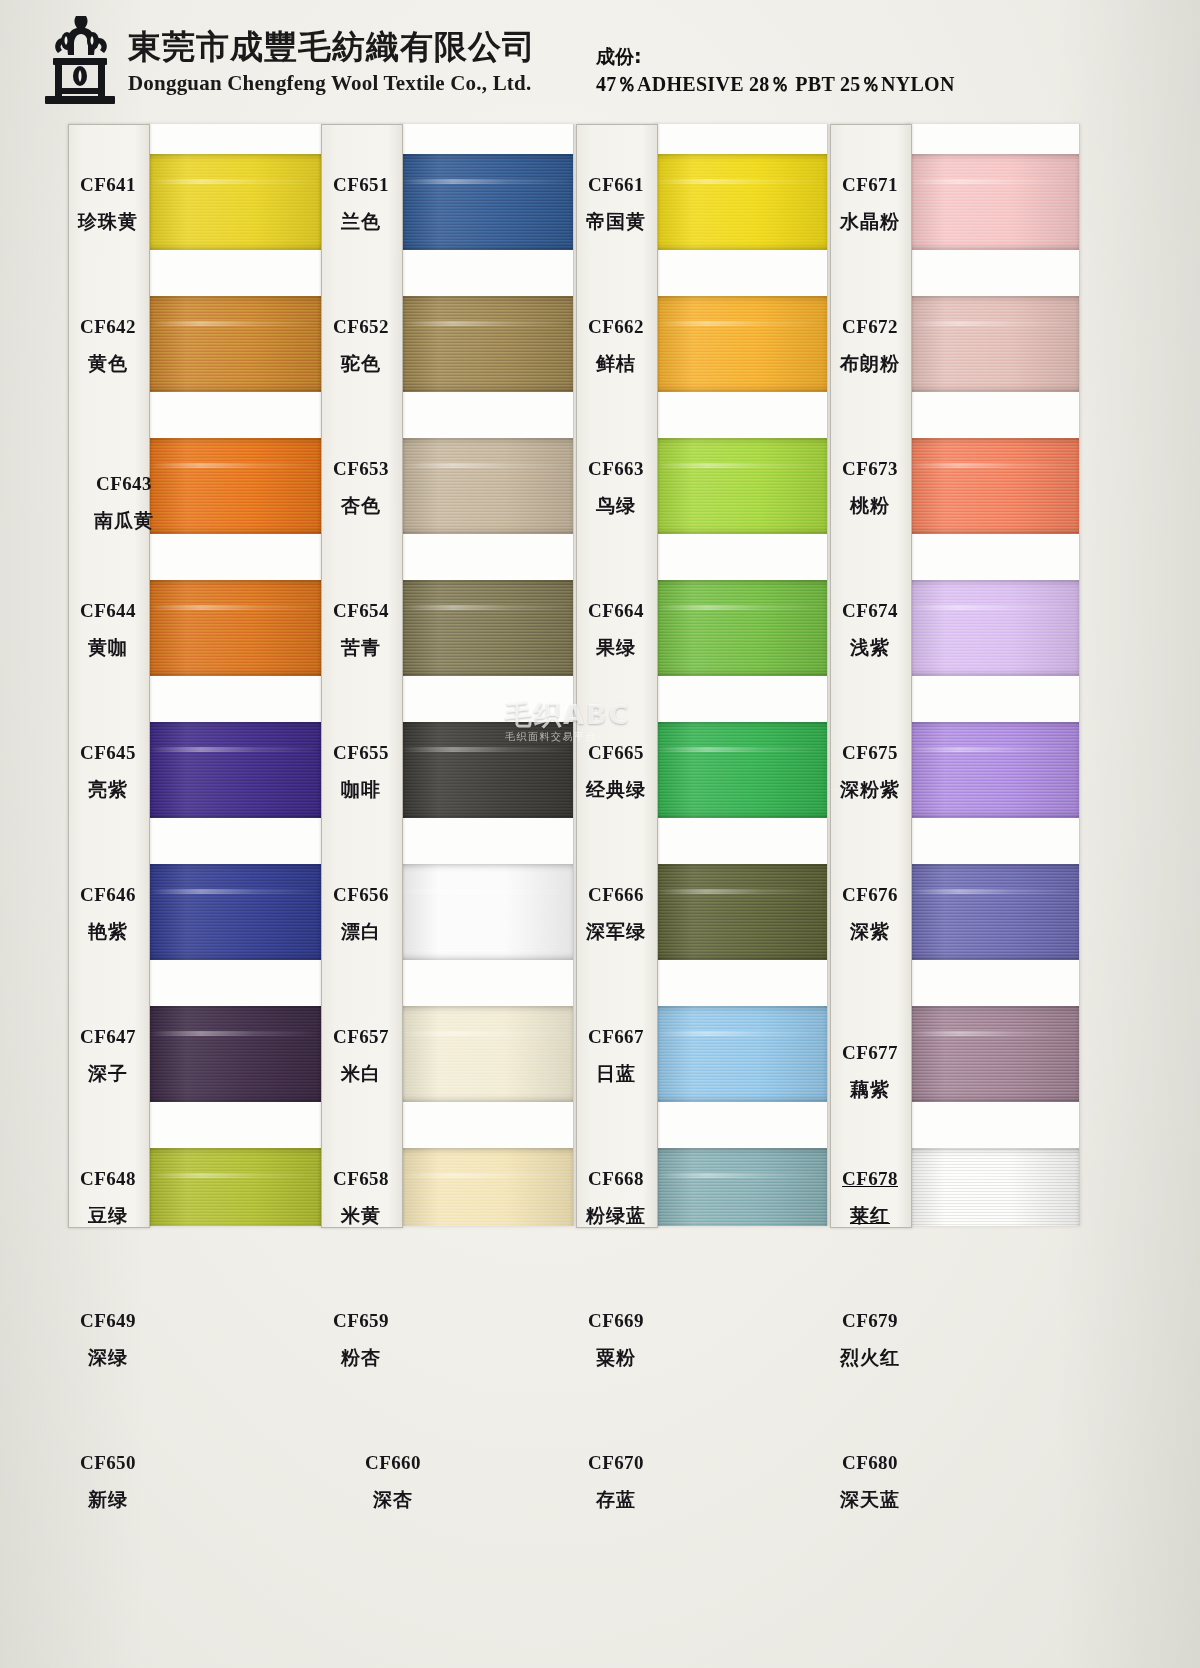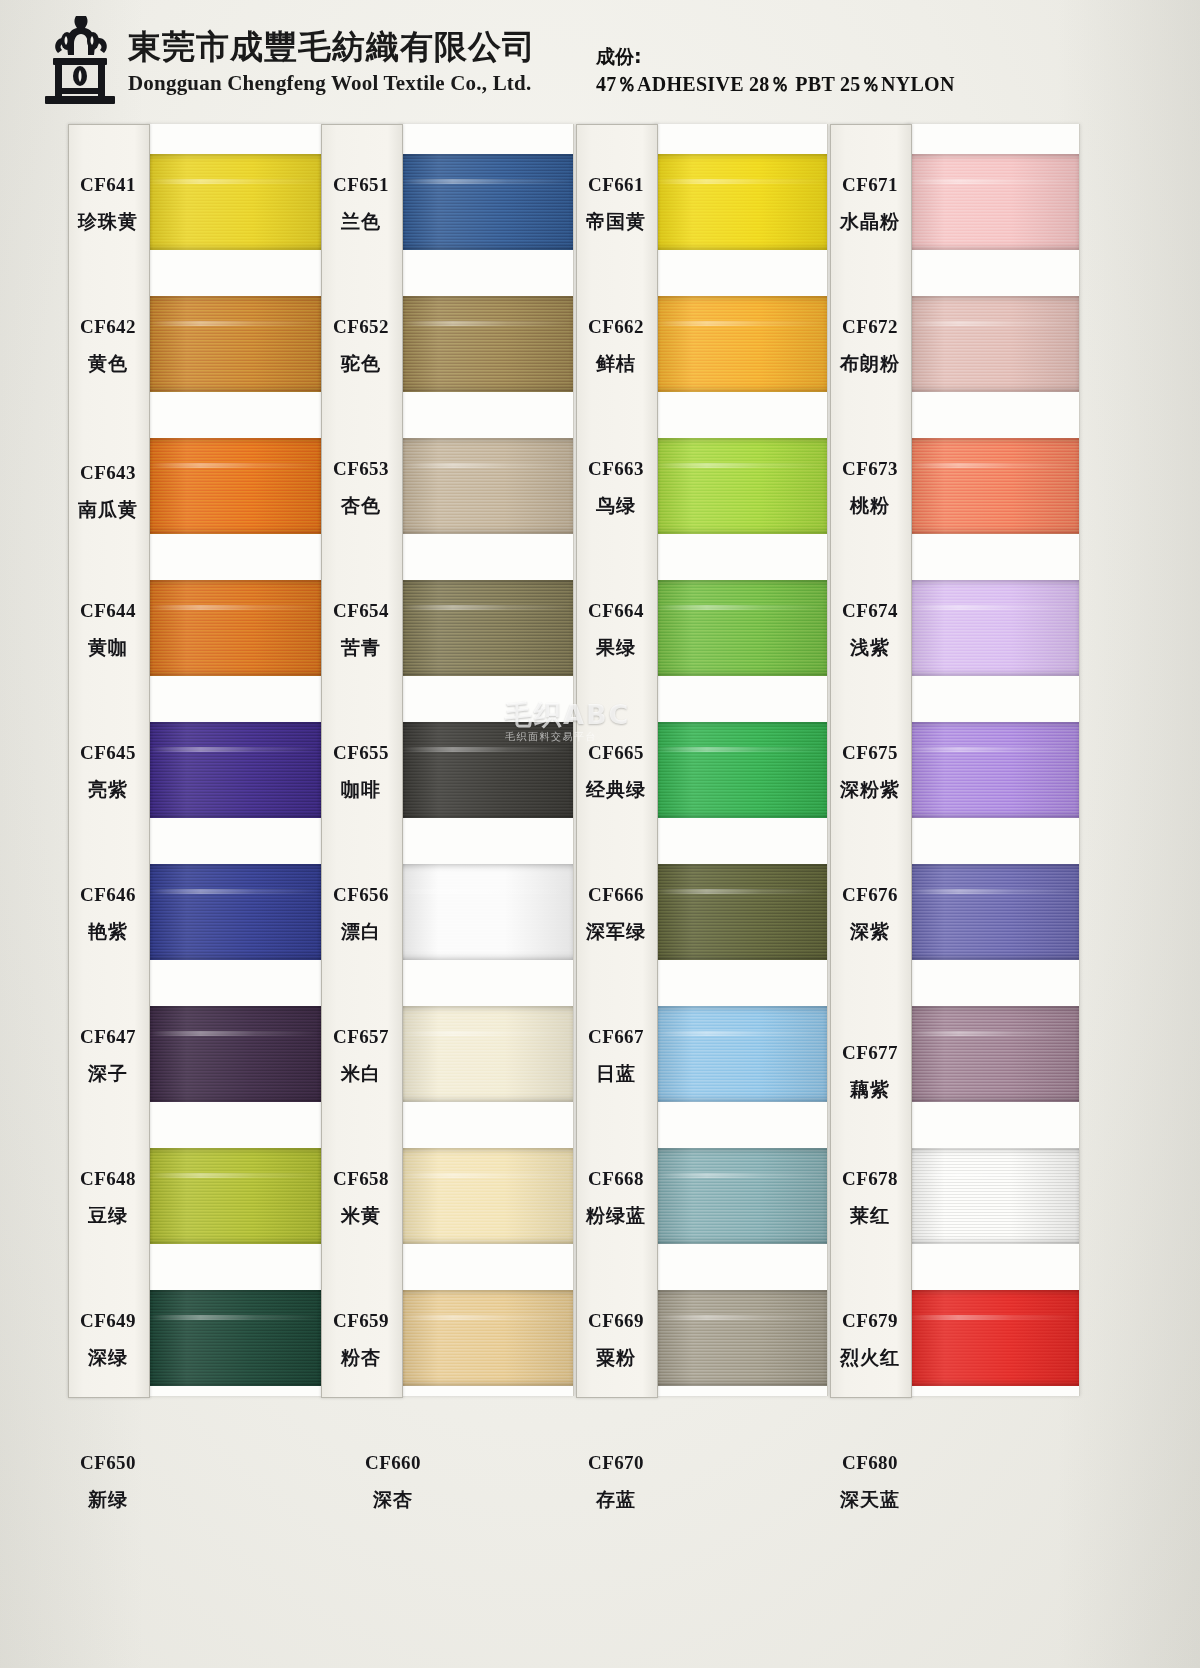--- a/index.html
+++ b/index.html
@@ -46,21 +46,21 @@
   .compo .val{
     font-family:"Liberation Serif","DejaVu Serif",serif;
     font-size:20px;font-weight:700;color:#111;line-height:26px;
     margin-top:3px;letter-spacing:.3px;white-space:nowrap;
   }
 
   
   .board{position:absolute;left:0;top:118px;width:1200px;height:1430px;}
 
   .column{
-    position:absolute;top:6px;height:1272px;
+    position:absolute;top:6px;height:1102px;
   }
   
   .labelstrip{
     position:absolute;left:0;top:0;width:80px;height:100%;
     background:linear-gradient(90deg,#eceae3 0%,#f4f2ec 18%,#f6f4ee 82%,#e6e4dd 100%);
     border:1px solid #b9b7ae;
     box-shadow:0 0 3px rgba(0,0,0,.18);
     z-index:3;
   }
   
@@ -172,21 +172,21 @@
         <div class="swatch" title="CF650 新绿" style="top: 1308px; height: 96px; background-color: rgb(45, 59, 49);"></div>
       </div>
       <div class="label" style="top: 32px; height: 96px;">
         <div class="code">CF641</div>
         <div class="cname">珍珠黄</div>
       </div>
       <div class="label" style="top: 174px; height: 96px;">
         <div class="code">CF642</div>
         <div class="cname">黄色</div>
       </div>
-      <div class="label" style="top: 320px; height: 96px;">
+      <div class="label" style="top: 331px; height: 96px; padding-left: 16px;">
         <div class="code">CF643</div>
         <div class="cname">南瓜黄</div>
       </div>
       <div class="label" style="top: 458px; height: 96px;">
         <div class="code">CF644</div>
         <div class="cname">黄咖</div>
       </div>
       <div class="label" style="top: 600px; height: 96px;">
         <div class="code">CF645</div>
         <div class="cname">亮紫</div>
@@ -357,21 +357,21 @@
         <div class="cname">深粉紫</div>
       </div>
       <div class="label" style="top: 742px; height: 96px;">
         <div class="code">CF676</div>
         <div class="cname">深紫</div>
       </div>
       <div class="label" style="top: 884px; height: 96px; justify-content: flex-end;">
         <div class="code">CF677</div>
         <div class="cname">藕紫</div>
       </div>
-      <div class="label" style="top: 1026px; height: 96px;">
+      <div class="label" style="top: 1026px; height: 96px; text-decoration: underline;">
         <div class="code">CF678</div>
         <div class="cname">莱红</div>
       </div>
       <div class="label" style="top: 1168px; height: 96px;">
         <div class="code">CF679</div>
         <div class="cname">烈火红</div>
       </div>
       <div class="label" style="top: 1310px; height: 96px;">
         <div class="code">CF680</div>
         <div class="cname">深天蓝</div>

